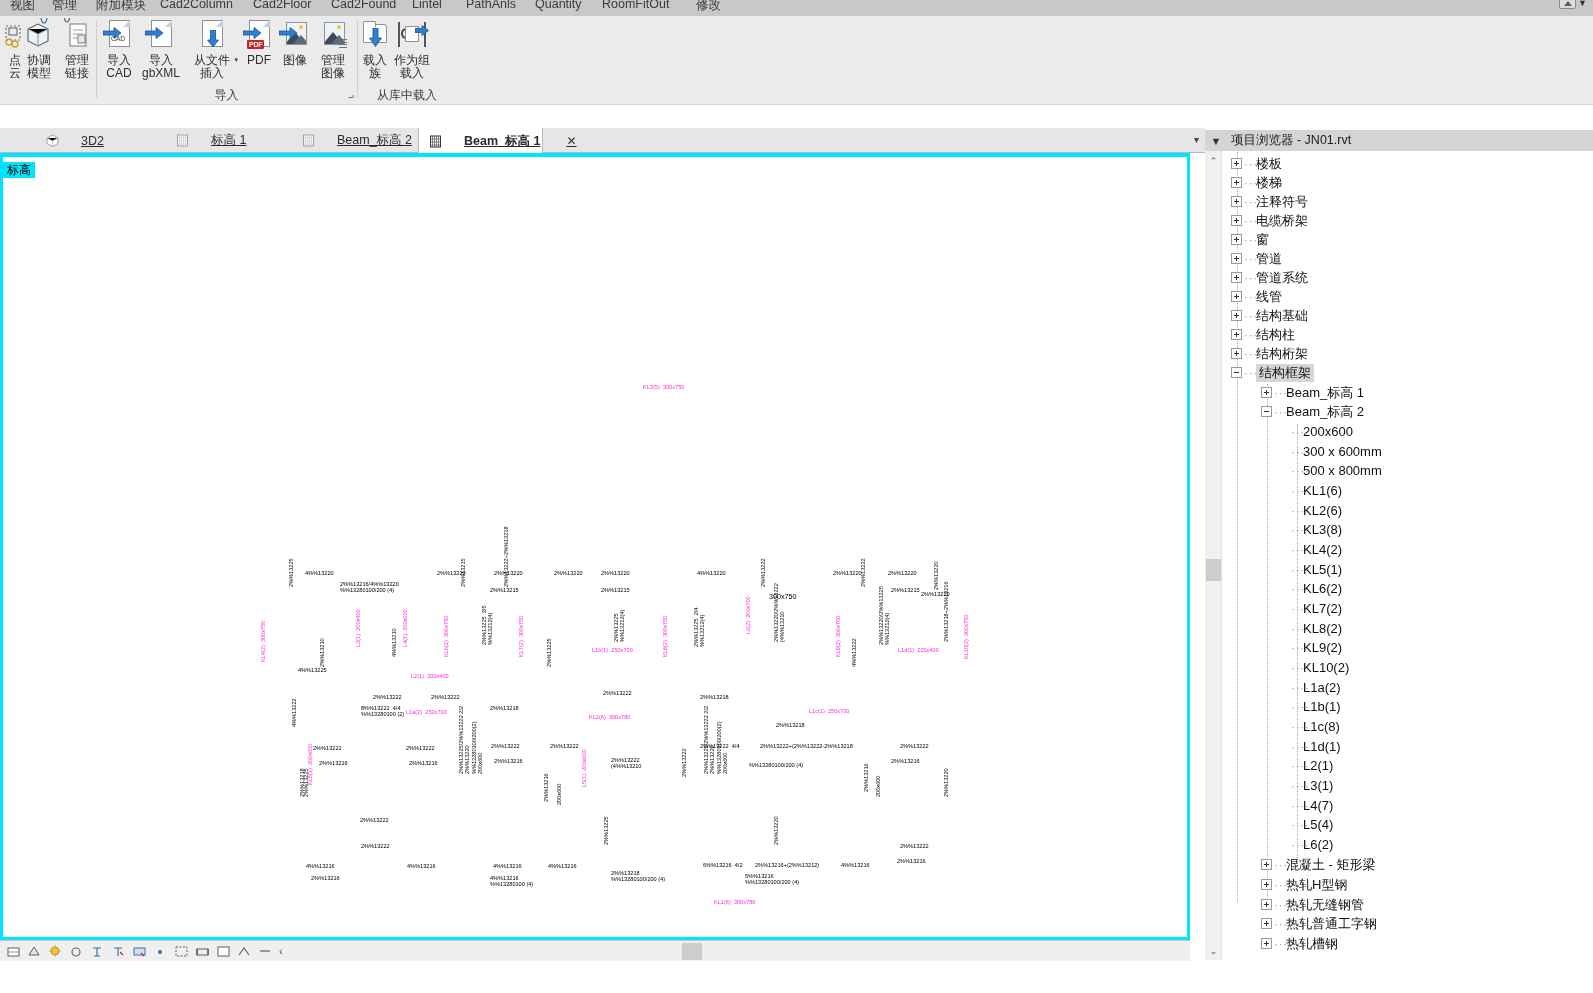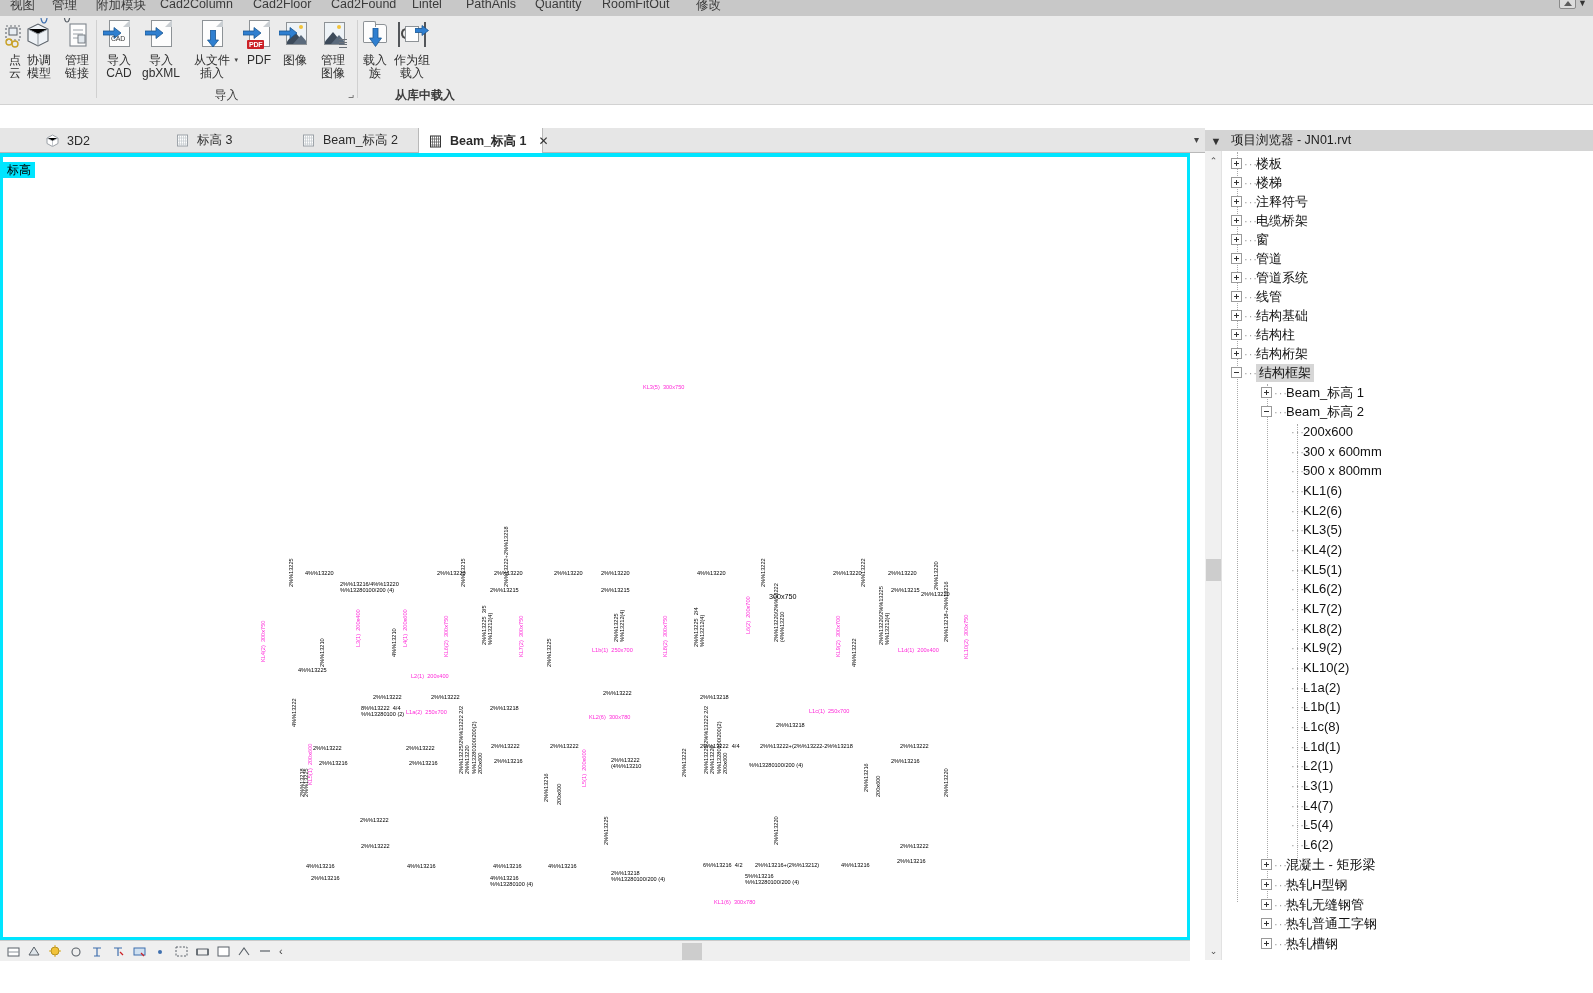--- a/index.html
+++ b/index.html
@@ -128,23 +128,24 @@
     position: absolute; right: 1px; bottom: 16px; font-size: 7px; color: #444;
   }
 
   
   .viewtabs {
     position: absolute; top: 128px; left: 0; width: 1205px; height: 25px;
     background: #e6e6e6; border-bottom: 1px solid #b9b9b9;
   }
   .vtab {
     position: absolute; top: 0; height: 25px;
-    display: flex; align-items: center; gap: 8px;
+    display: flex; align-items: center; gap: 22px;
     padding: 0 10px; font-size: 12.5px; color: #2b2b2b;
     white-space: nowrap;
+    text-decoration: underline;
   }
   .vtab.active {
     background: #ffffff; font-weight: bold;
     border-left: 1px solid #b9b9b9; border-right: 1px solid #b9b9b9;
     height: 26px;
   }
   .vtab .xclose { font-size: 12px; color: #333; margin-left: 4px; }
   .vicon { width: 13px; height: 13px; position: relative; flex: 0 0 auto; }
   .viewtabs-caret {
     position: absolute; right: 6px; top: 6px; font-size: 10px; color: #444;
@@ -270,21 +271,21 @@
       <div class="ribbon-tab" style="left: 696px;">修改</div>
     </div>
 
   <div class="ribbon-body" id="ribbonBody">
       <div class="rgroup-sep" style="left: 96px;"></div>
       <div class="rgroup" style="left: 96px; width: 261px;">
         <div class="rgroup-title">导入</div>
         <div class="rdialog-launcher" style="transform: rotate(180deg);">⌐</div>
       </div>
       <div class="rgroup-sep" style="left: 357px;"></div>
-      <div class="rgroup" style="left: 375px; width: 100px; font-weight: bold;">
+      <div class="rgroup" style="left: 357px; width: 100px;">
         <div class="rgroup-title">从库中载入</div>
       </div>
       <div class="rbtn" style="left: -12px;">
         <div class="icn"><svg width="34" height="34" viewBox="0 0 34 34">
             <path d="M8 8 h14 v14 h-14 z" fill="none" stroke="#6a7077" stroke-width="1.2" stroke-dasharray="2 2"></path>
             <circle cx="11" cy="24" r="3" fill="none" stroke="#c9a227" stroke-width="1.4"></circle>
             <circle cx="17" cy="26" r="3" fill="none" stroke="#c9a227" stroke-width="1.4"></circle>
             <rect x="11" y="10" width="8" height="7" fill="#e8edf2" stroke="#5a6168" stroke-width="1"></rect>
           </svg></div>
         <div class="lbl">点
@@ -420,21 +421,21 @@
             <path d="M6.5 1 L12 4 L12 9.5 L6.5 12.5 L1 9.5 L1 4 Z" fill="#fff" stroke="#9aa0a6" stroke-width="1"></path>
             <path d="M1 4 L6.5 7 L12 4 M6.5 7 L6.5 12.5" stroke="#bcc1c6" stroke-width="0.9"></path>
           </svg></span>
         <span>3D2</span>
       </div>
       <div class="vtab" style="left: 166px; width: 120px;">
         <span class="vicon"><svg width="13" height="13" viewBox="0 0 13 13">
             <rect x="1.5" y="1" width="10" height="11" fill="#fff" stroke="#9aa0a6" stroke-width="1"></rect>
             <path d="M3.5 1 V12 M5.5 1 V12 M7.5 1 V12 M9.5 1 V12 M1.5 4 H11.5 M1.5 7 H11.5 M1.5 10 H11.5" stroke="#c3c8cd" stroke-width="0.7"></path>
           </svg></span>
-        <span>标高 3</span>
+        <span>标高 1</span>
       </div>
       <div class="vtab" style="left: 292px; width: 128px;">
         <span class="vicon"><svg width="13" height="13" viewBox="0 0 13 13">
             <rect x="1.5" y="1" width="10" height="11" fill="#fff" stroke="#9aa0a6" stroke-width="1"></rect>
             <path d="M3.5 1 V12 M5.5 1 V12 M7.5 1 V12 M9.5 1 V12 M1.5 4 H11.5 M1.5 7 H11.5 M1.5 10 H11.5" stroke="#c3c8cd" stroke-width="0.7"></path>
           </svg></span>
         <span>Beam_标高 2</span>
       </div>
       <div class="vtab active" style="left: 418px; width: 125px;">
         <span class="vicon"><svg width="13" height="13" viewBox="0 0 13 13">
@@ -717,21 +718,21 @@
         <div class="tnode" style="left: 68px; top: 329px;">
           <span class="dots">····</span>
           <span class="tlbl">KL1(6)</span>
         </div>
         <div class="tnode" style="left: 68px; top: 349px;">
           <span class="dots">····</span>
           <span class="tlbl">KL2(6)</span>
         </div>
         <div class="tnode" style="left: 68px; top: 368px;">
           <span class="dots">····</span>
-          <span class="tlbl">KL3(5)</span>
+          <span class="tlbl">KL3(8)</span>
         </div>
         <div class="tnode" style="left: 68px; top: 388px;">
           <span class="dots">····</span>
           <span class="tlbl">KL4(2)</span>
         </div>
         <div class="tnode" style="left: 68px; top: 408px;">
           <span class="dots">····</span>
           <span class="tlbl">KL5(1)</span>
         </div>
         <div class="tnode" style="left: 68px; top: 427px;">

